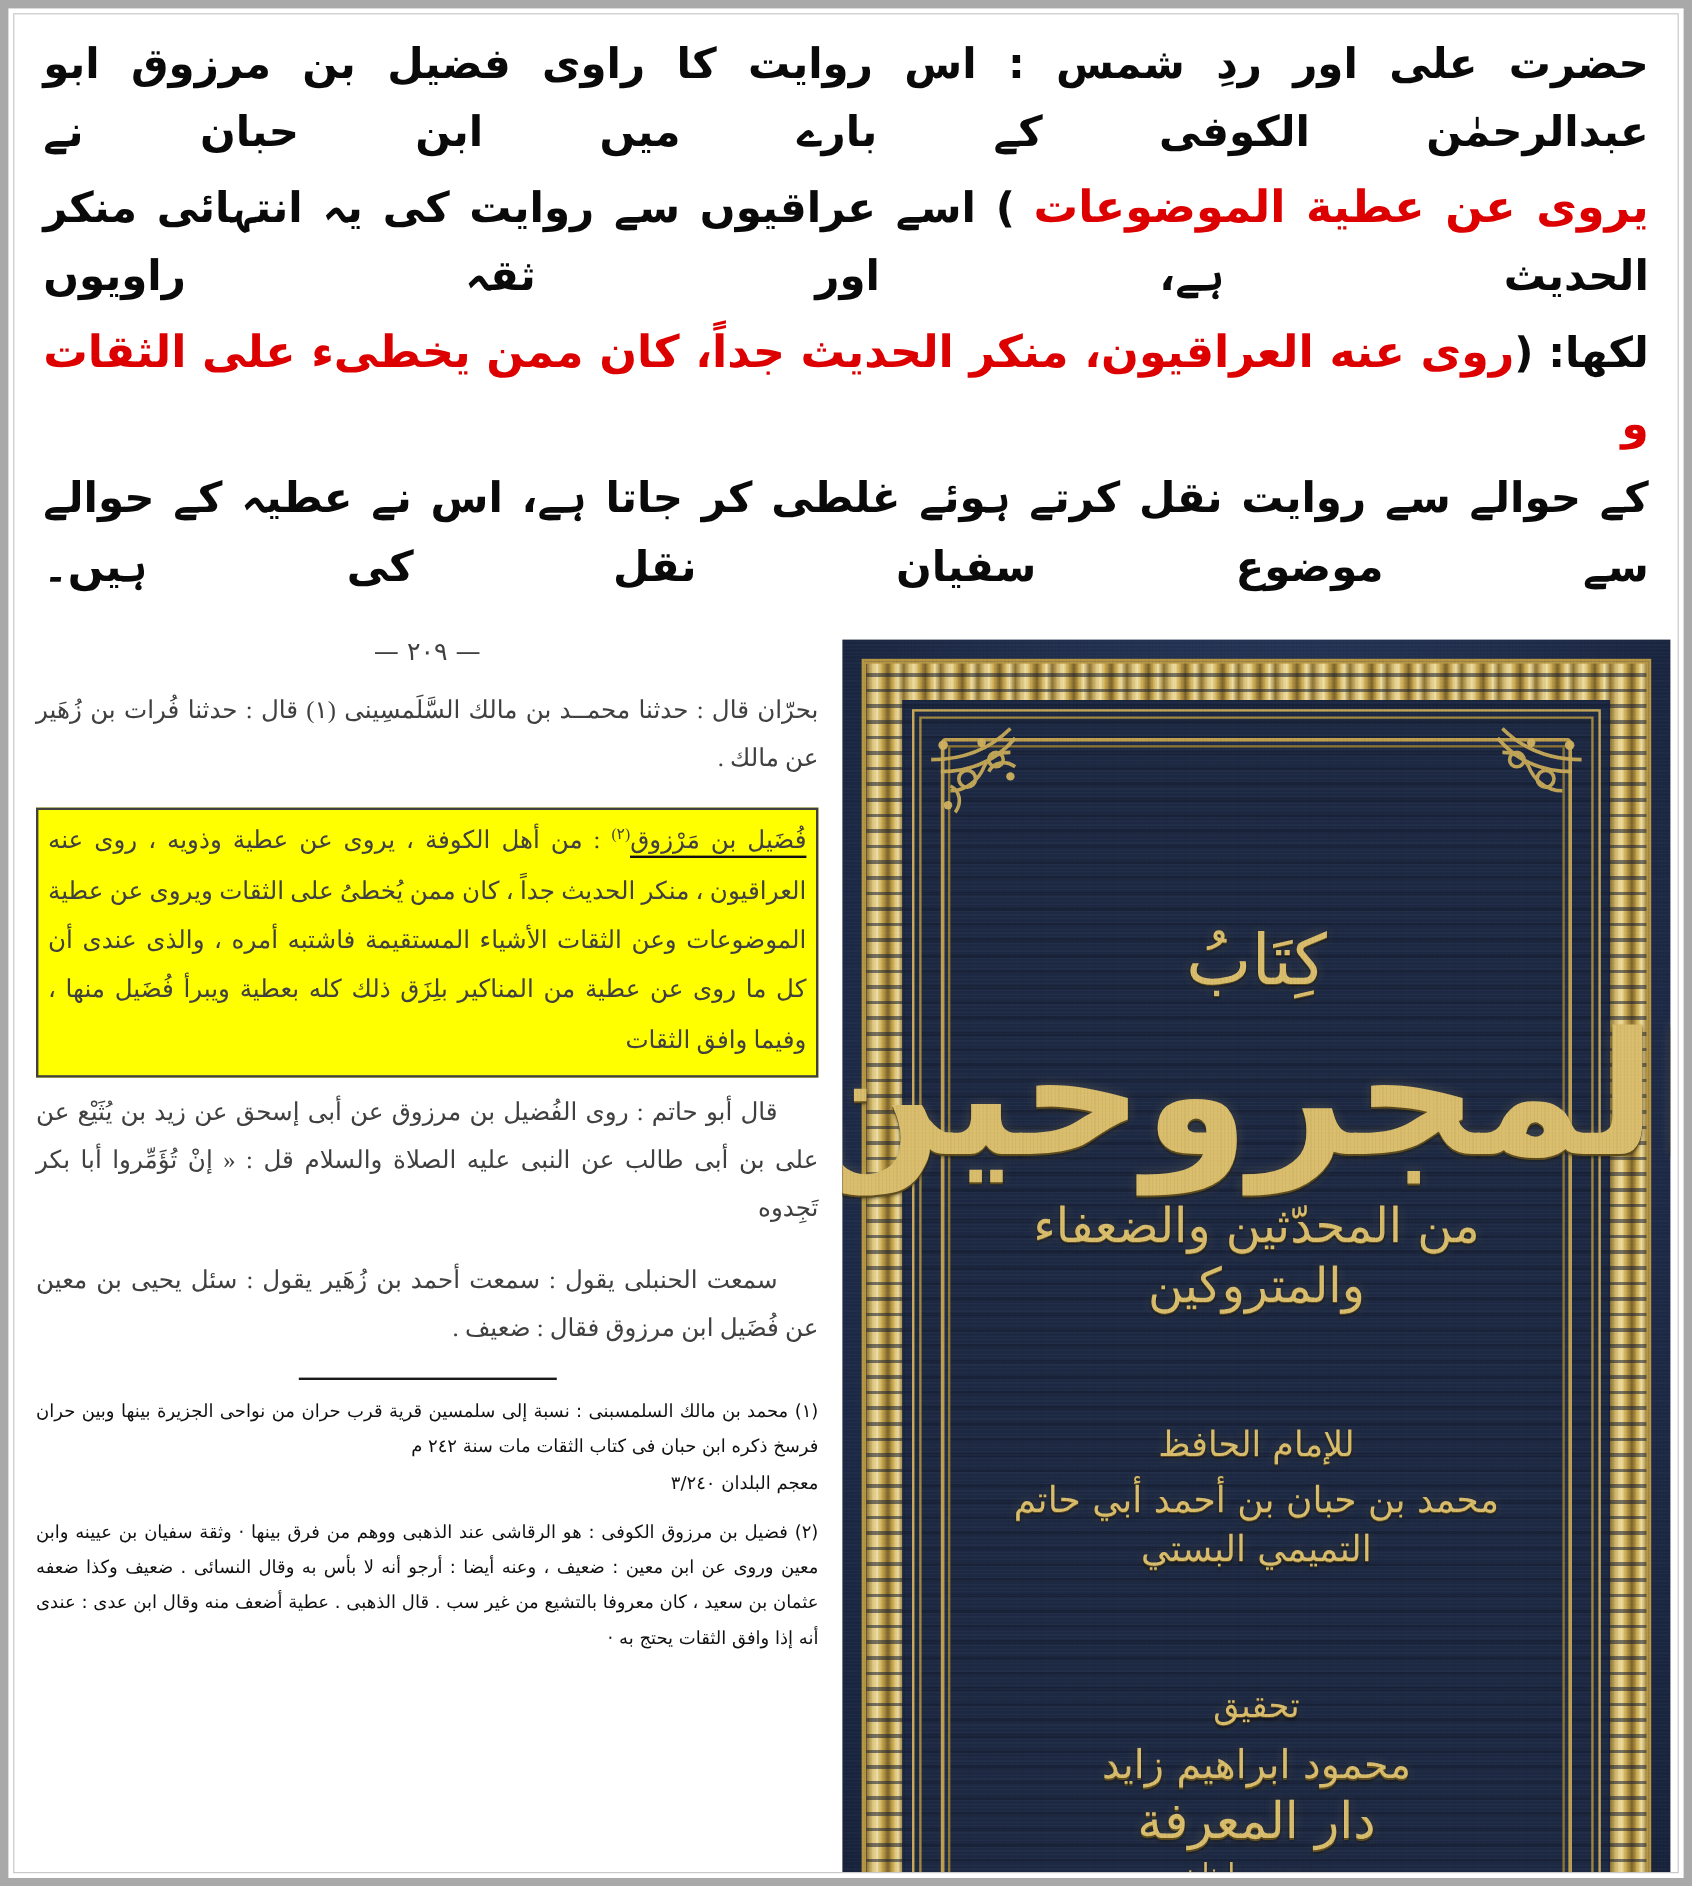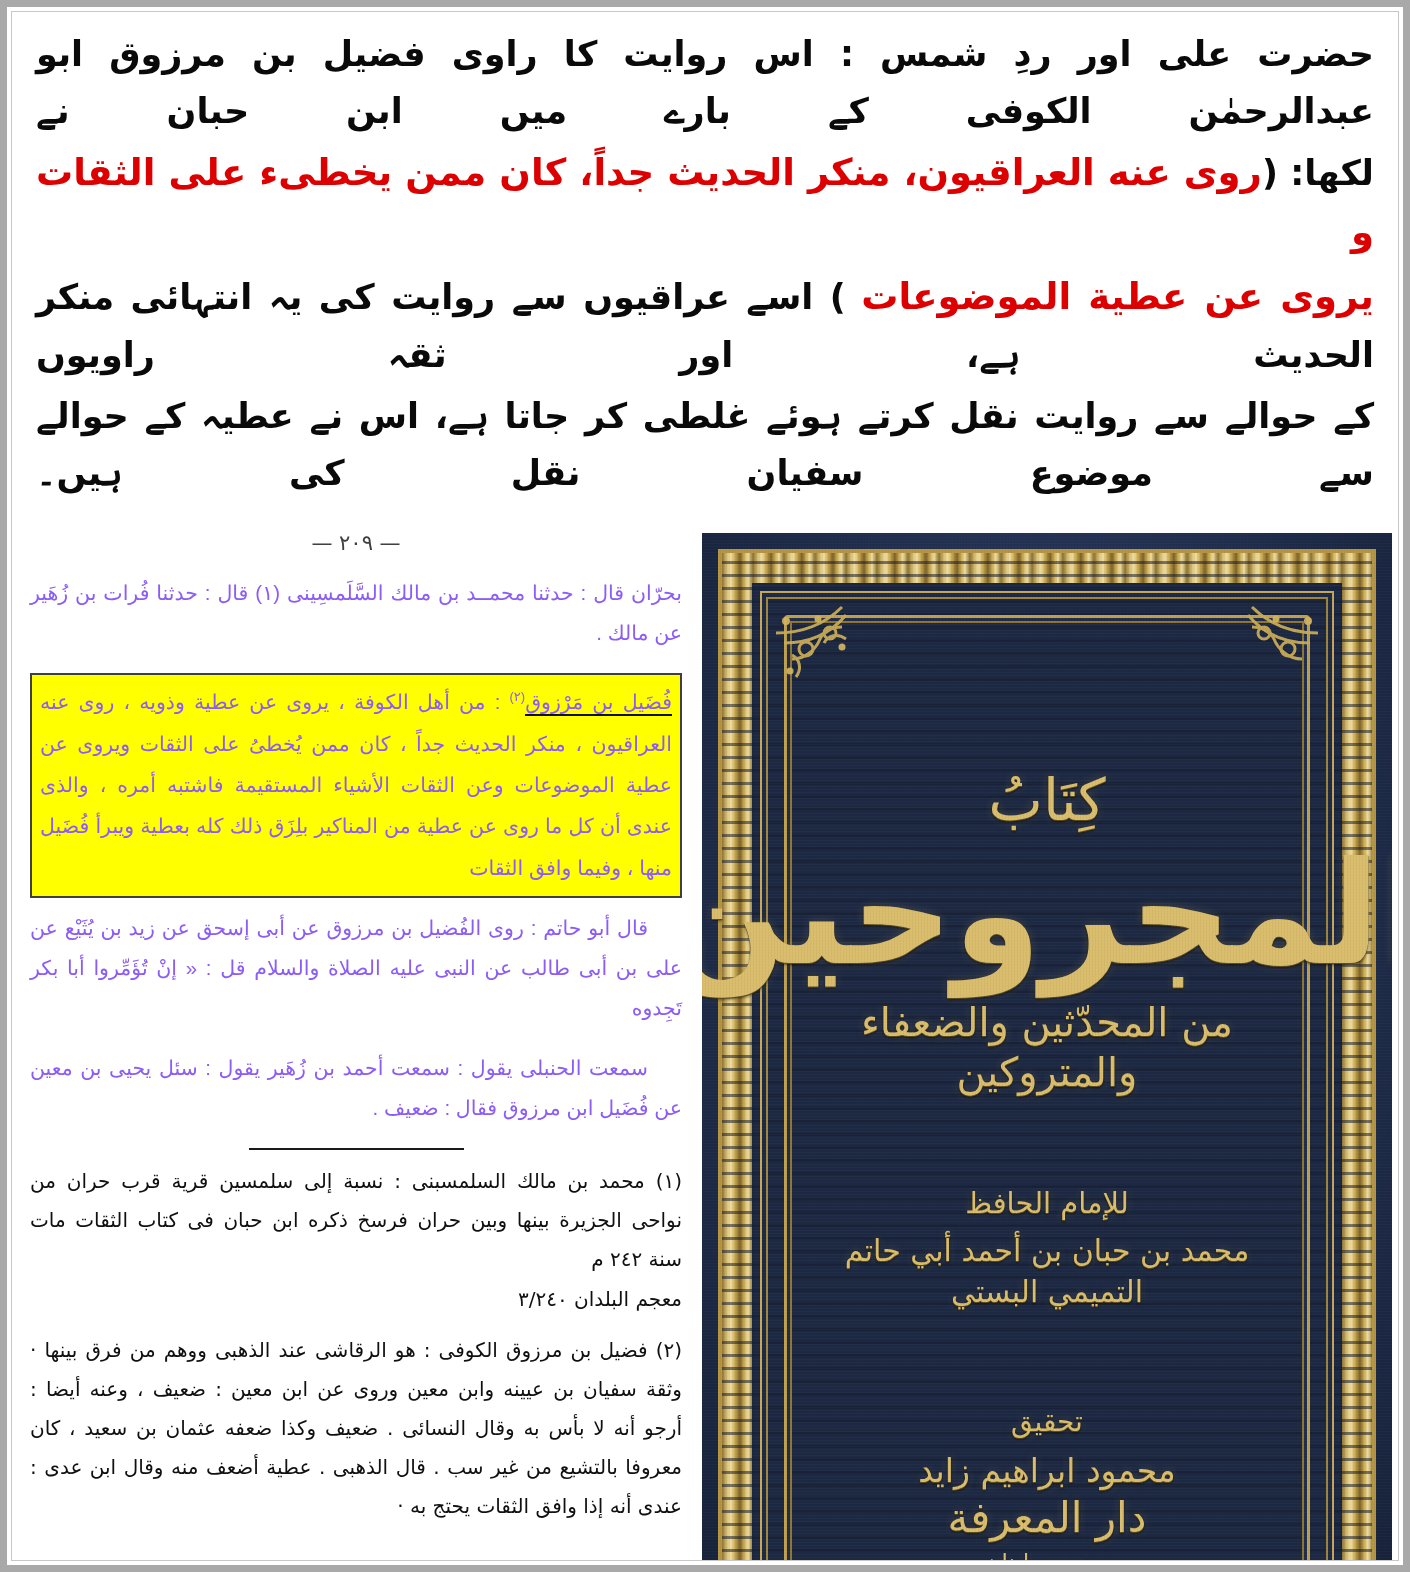--- a/index.html
+++ b/index.html
@@ -68,25 +68,25 @@
     text-align: center;
     font-size: 21px;
     letter-spacing: 5px;
     color: #404040;
     margin: 16px 0 18px 0;
     font-family: "DejaVu Sans", sans-serif;
   }
   .scan-p {
     font-size: 20.5px;
     line-height: 1.95;
-    color: #8b5cf6;
+    color: #404040;
     text-align: justify;
     text-align-last: right;
     margin: 0 0 20px 0;
-    font-family: Liberation Sans, sans-serif;
+    font-family: Liberation Serif, serif;
   }
   .scan-p.indent { text-indent: 34px; }
 
   .highlight-box {
     background: #ffff00;
     border: 2px solid #404040;
     padding: 6px 8px 8px 8px;
     margin: 0 0 10px 0;
   }
   .highlight-box .scan-p { margin: 0; line-height: 2.02; }
@@ -96,21 +96,21 @@
   }
   .sup { font-size: 13px; vertical-align: super; }
 
   .fn-rule {
     width: 215px;
     height: 2px;
     background: #1a1a1a;
     margin: 14px auto 12px auto;
   }
   .footnote {
-    font-size: 20px;
+    font-size: 15px;
     line-height: 1.95;
     color: #101010;
     text-align: justify;
     text-align-last: right;
     margin: 0 0 12px 0;
   }
   .footnote .ref {
     display: block;
     text-align: center;
     margin-top: 1px;
@@ -224,25 +224,25 @@
 </style>
 </head>
 <body>
 
 <div id="page">
   <div id="page-inner">
 
     <div class="commentary">
       <p class="urdu">حضرت علی اور ردِ شمس : اس روایت کا راوی فضیل بن مرزوق ابو عبدالرحمٰن الکوفی کے بارے میں ابن حبان نے</p>
       <p>
-        <span class="urdu">لکھا: (</span><span class="arb-red">روى عنه العراقيون، منكر الحديث جداً، كان ممن يخطىء على الثقات و</span>
+        <span class="arb-red">يروى عن عطية الموضوعات</span>
+        <span class="urdu">) اسے عراقیوں سے روایت کی یہ انتہائی منکر الحدیث ہے، اور ثقہ راویوں</span>
       </p>
       <p>
-        <span class="arb-red">يروى عن عطية الموضوعات</span>
-        <span class="urdu">) اسے عراقیوں سے روایت کی یہ انتہائی منکر الحدیث ہے، اور ثقہ راویوں</span>
+        <span class="urdu">لکھا: (</span><span class="arb-red">روى عنه العراقيون، منكر الحديث جداً، كان ممن يخطىء على الثقات و</span>
       </p>
       <p class="urdu">کے حوالے سے روایت نقل کرتے ہوئے غلطی کر جاتا ہے، اس نے عطیہ کے حوالے سے موضوع سفيان نقل کی ہیں۔</p>
     </div>
 
     <div class="lower">
 
       <div class="cover-col">
         <div class="cover">
           <div class="band-outer"></div>
           <div class="band-arabesque"></div>

